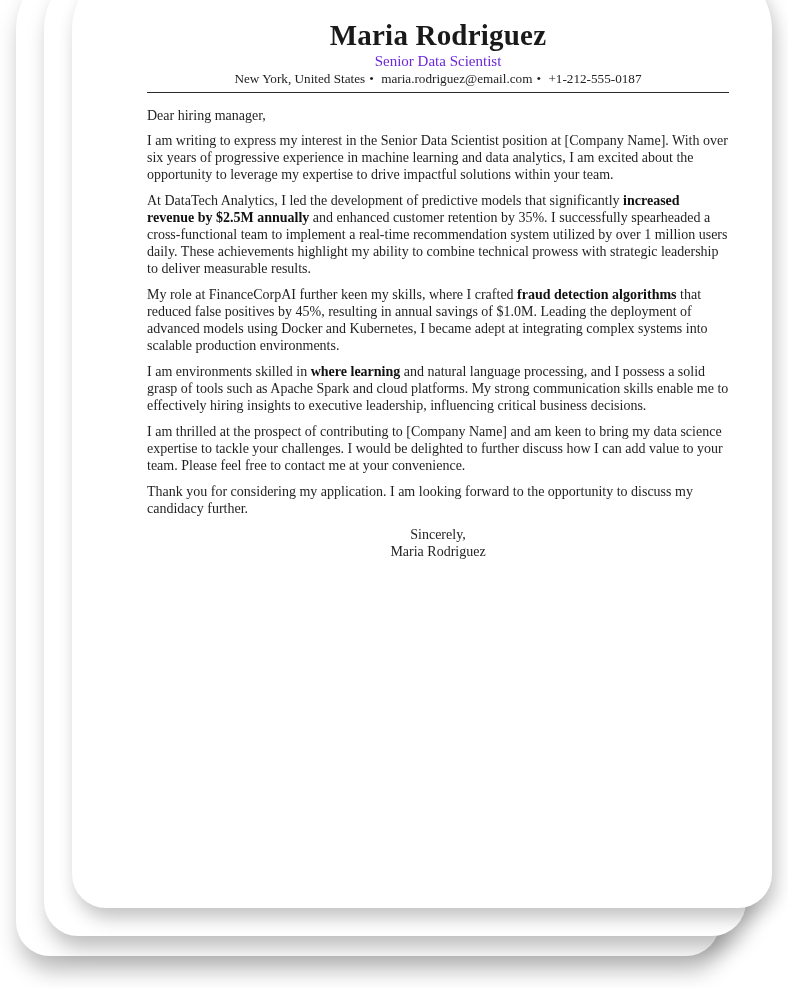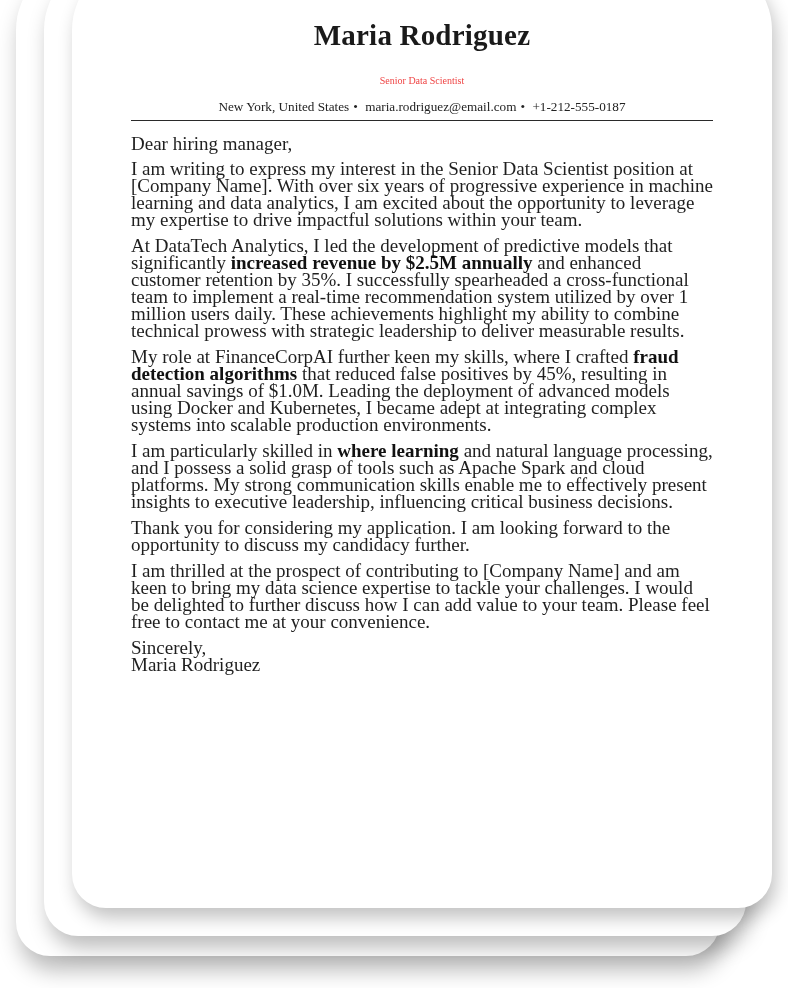--- a/index.html
+++ b/index.html
@@ -36,74 +36,75 @@
     }
     .sheet-front {
       left: 72px;
       top: -40px;
       width: 700px;
       height: 948px;
       box-shadow: 4px 10px 18px rgba(0,0,0,0.24);
     }
     .letter {
       position: absolute;
-      left: 131px;
+      left: 147px;
       top: 0;
       width: 582px;
     }
     .header {
       text-align: center;
       padding-top: 18px;
     }
     .name {
       font-size: 29px;
       font-weight: bold;
       line-height: 34px;
       letter-spacing: 0.2px;
       color: #1a1a1a;
     }
     .job-title {
-      font-size: 10px;
+      font-size: 15px;
       line-height: 18px;
-      margin-top: 20px;
-      color: #ef4444;
+      margin-top: 0;
+      color: #6d28d9;
     }
     .contact {
       font-size: 13.2px;
       line-height: 16px;
-      margin-top: 9px;
+      margin-top: 1px;
       color: #222;
       white-space: nowrap;
     }
     .contact .sep {
       margin: 0 4px 0 4px;
     }
     .rule {
       height: 0;
       border-top: 1.6px solid #2a2a2a;
       margin-top: 5px;
     }
     .body-text {
-      font-size: 19px;
+      font-size: 14px;
       line-height: 17px;
       margin-top: 14px;
       color: #1f1f1f;
     }
     .body-text p {
       margin: 0 0 9px 0;
     }
     .body-text p.greeting {
       margin-bottom: 8px;
     }
     .body-text b {
       font-weight: bold;
       color: #111;
     }
     .closing {
       margin-top: 0;
+      text-align: center;
     }
   </style>
 </head>
 <body>
 
 <div class="sheet sheet-back"></div>
 <div class="sheet sheet-middle"></div>
 <div class="sheet sheet-front"></div>
 
 <div class="letter">
@@ -117,22 +118,22 @@
     </div>
   </div>
   <div class="rule"></div>
 
   <div class="body-text">
     <p class="greeting">Dear hiring manager,</p>
     <div id="paragraphs">
         <p><span>I am writing to express my interest in the Senior Data Scientist position at [Company Name]. With over six years of progressive experience in machine learning and data analytics, I am excited about the opportunity to leverage my expertise to drive impactful solutions within your team.</span></p>
         <p><span>At DataTech Analytics, I led the development of predictive models that significantly </span><b>increased revenue by $2.5M annually</b><span> and enhanced customer retention by 35%. I successfully spearheaded a cross-functional team to implement a real-time recommendation system utilized by over 1 million users daily. These achievements highlight my ability to combine technical prowess with strategic leadership to deliver measurable results.</span></p>
         <p><span>My role at FinanceCorpAI further keen my skills, where I crafted </span><b>fraud detection algorithms</b><span> that reduced false positives by 45%, resulting in annual savings of $1.0M. Leading the deployment of advanced models using Docker and Kubernetes, I became adept at integrating complex systems into scalable production environments.</span></p>
-        <p><span>I am particularly skilled in </span><b>where learning</b><span> and natural language processing, and I possess a solid grasp of tools such as Apache Spark and cloud platforms. My strong communication skills enable me to effectively present insights to executive leadership, influencing critical business decisions.</span></p>
+        <p><span>I am environments skilled in </span><b>where learning</b><span> and natural language processing, and I possess a solid grasp of tools such as Apache Spark and cloud platforms. My strong communication skills enable me to effectively hiring insights to executive leadership, influencing critical business decisions.</span></p>
+        <p><span>I am thrilled at the prospect of contributing to [Company Name] and am keen to bring my data science expertise to tackle your challenges. I would be delighted to further discuss how I can add value to your team. Please feel free to contact me at your convenience.</span></p>
         <p><span>Thank you for considering my application. I am looking forward to the opportunity to discuss my candidacy further.</span></p>
-        <p><span>I am thrilled at the prospect of contributing to [Company Name] and am keen to bring my data science expertise to tackle your challenges. I would be delighted to further discuss how I can add value to your team. Please feel free to contact me at your convenience.</span></p>
       </div>
     <p class="closing">
       <span>Sincerely,</span><br>
       <span>Maria Rodriguez</span>
     </p>
   </div>
 </div>
 
 </body></html>

